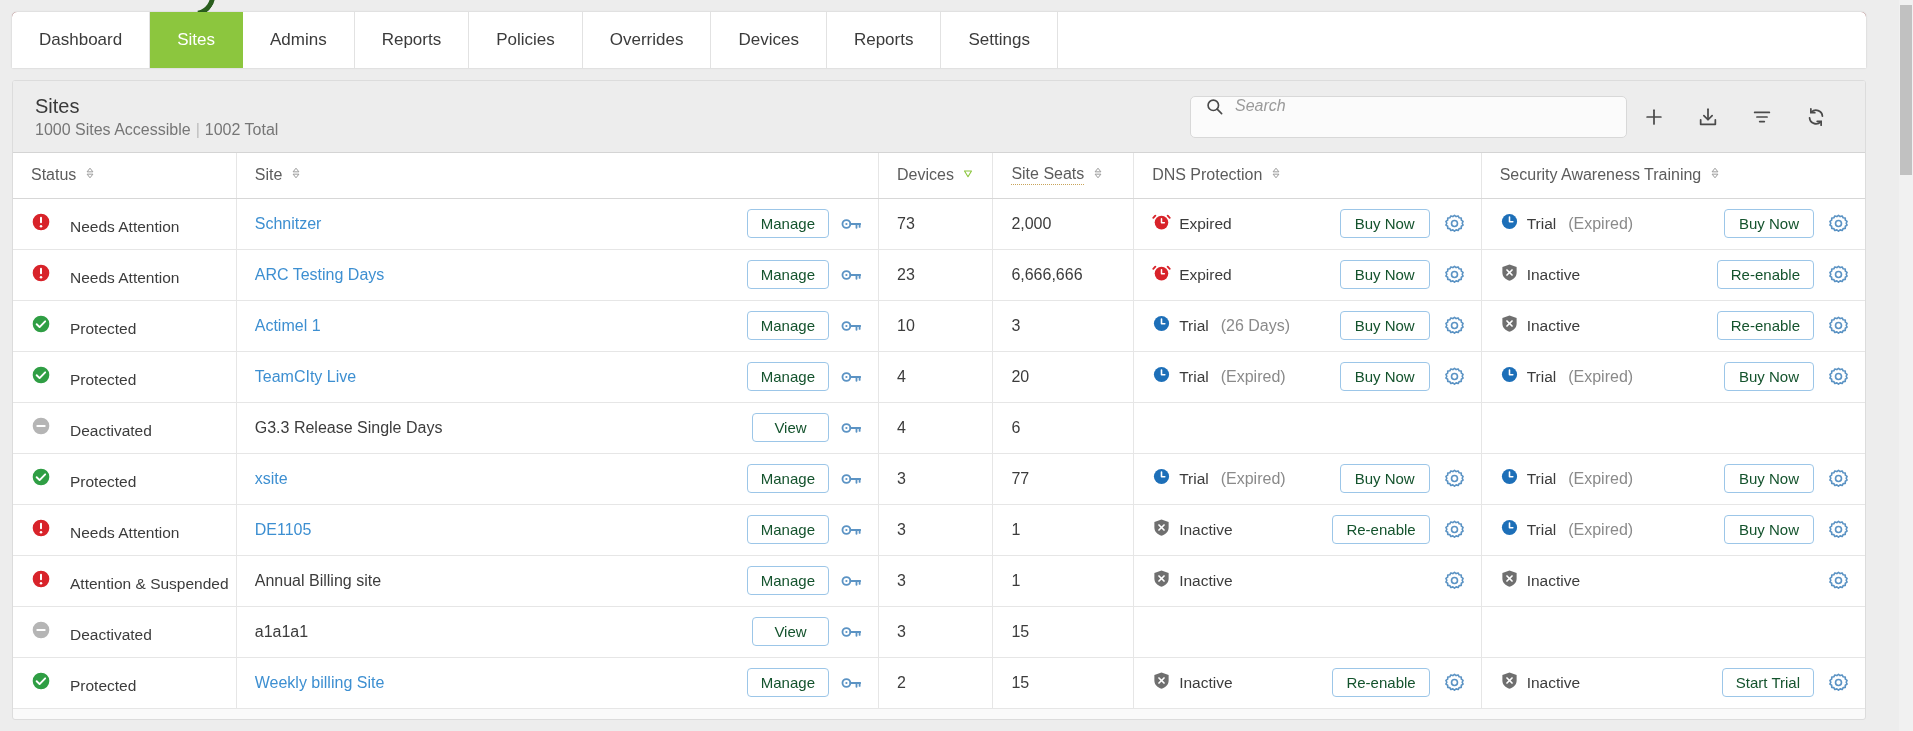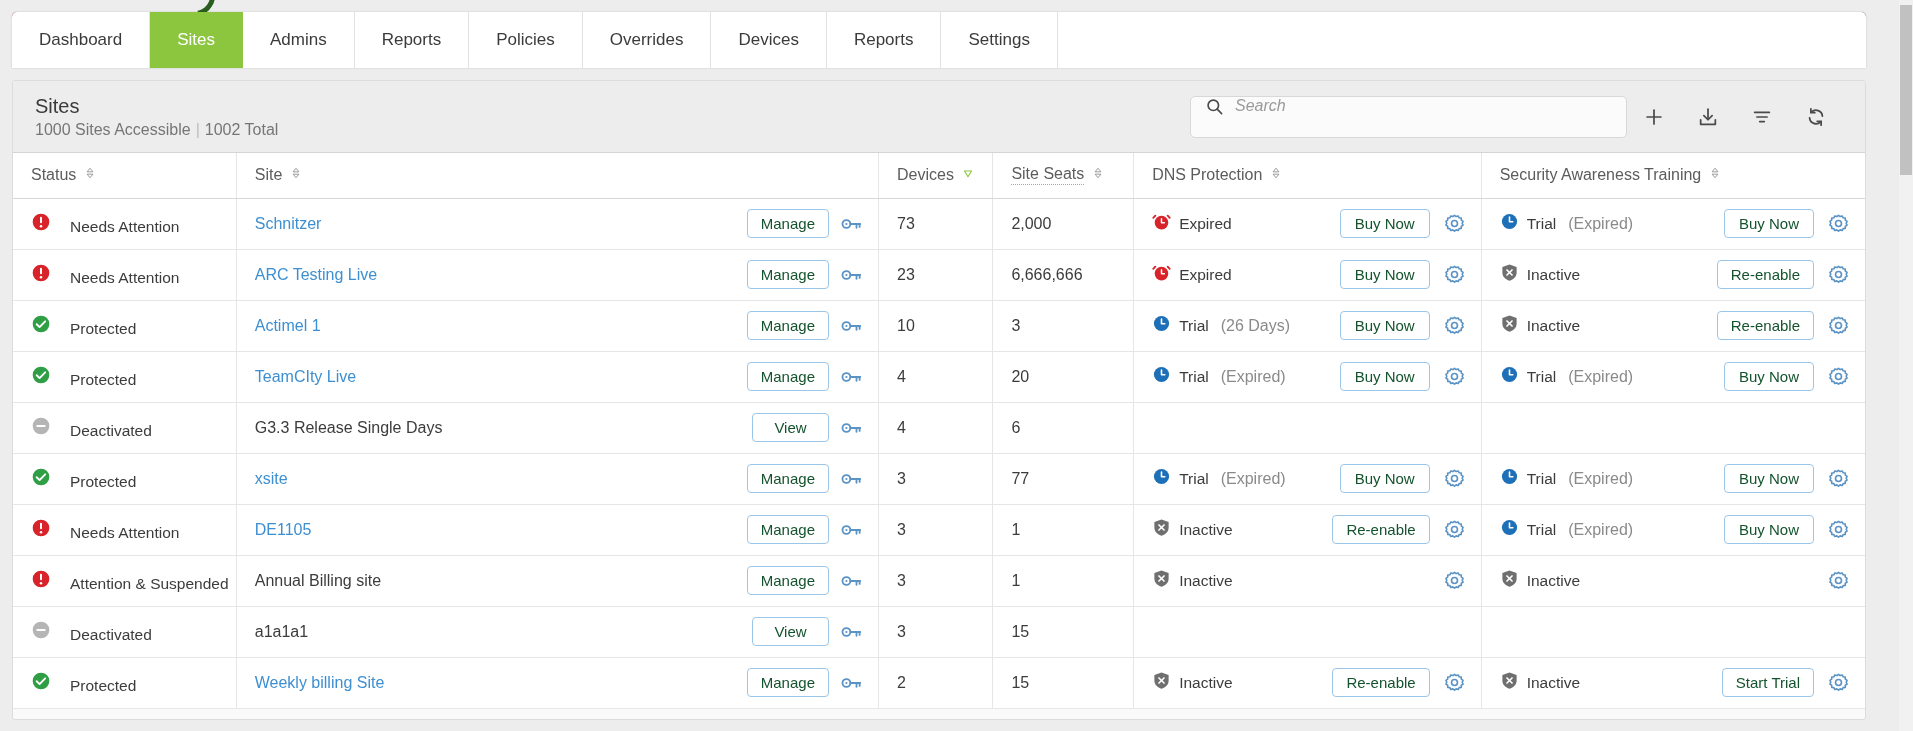--- a/index.html
+++ b/index.html
@@ -363,21 +363,21 @@
                 <span><svg width="20" height="20" viewBox="0 0 24 24">
                     <circle cx="12" cy="12" r="10" fill="#d8232a"></circle>
                     <rect x="10.8" y="5.6" width="2.4" height="8" rx="1.2" fill="#fff"></rect>
                     <circle cx="12" cy="17.2" r="1.5" fill="#fff"></circle>
                   </svg></span>
                 <span class="status-label">Needs Attention</span>
               </div>
             </td>
             <td class="c-site">
               <div class="site-cell">
-                <span class="site-name link">ARC Testing Live</span>
+                <span class="site-name link">ARC Testing Days</span>
                 <span class="site-actions">
                   <button class="btn">Manage</button>
                   <span class="gear">
                     <svg width="22" height="22" viewBox="0 0 24 24">
                       <circle cx="7" cy="12" r="4.3" fill="none" stroke="#5b93c4" stroke-width="2"></circle>
                       <circle cx="7" cy="12" r="1.2" fill="#5b93c4"></circle>
                       <line x1="11.3" y1="12" x2="22" y2="12" stroke="#5b93c4" stroke-width="2" stroke-linecap="round"></line>
                       <line x1="18" y1="12" x2="18" y2="16.2" stroke="#5b93c4" stroke-width="2" stroke-linecap="round"></line>
                       <line x1="21.4" y1="12" x2="21.4" y2="15.2" stroke="#5b93c4" stroke-width="2" stroke-linecap="round"></line>
                     </svg>

